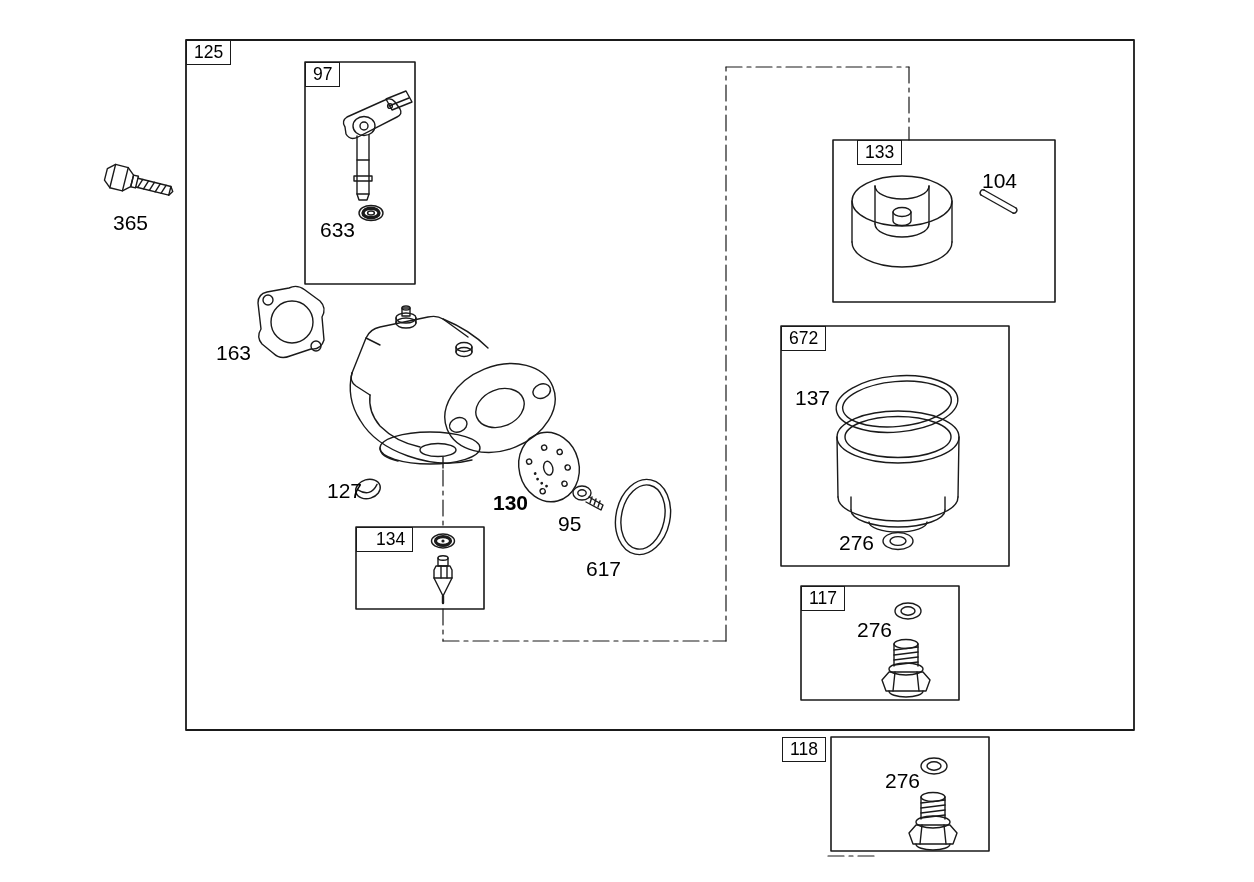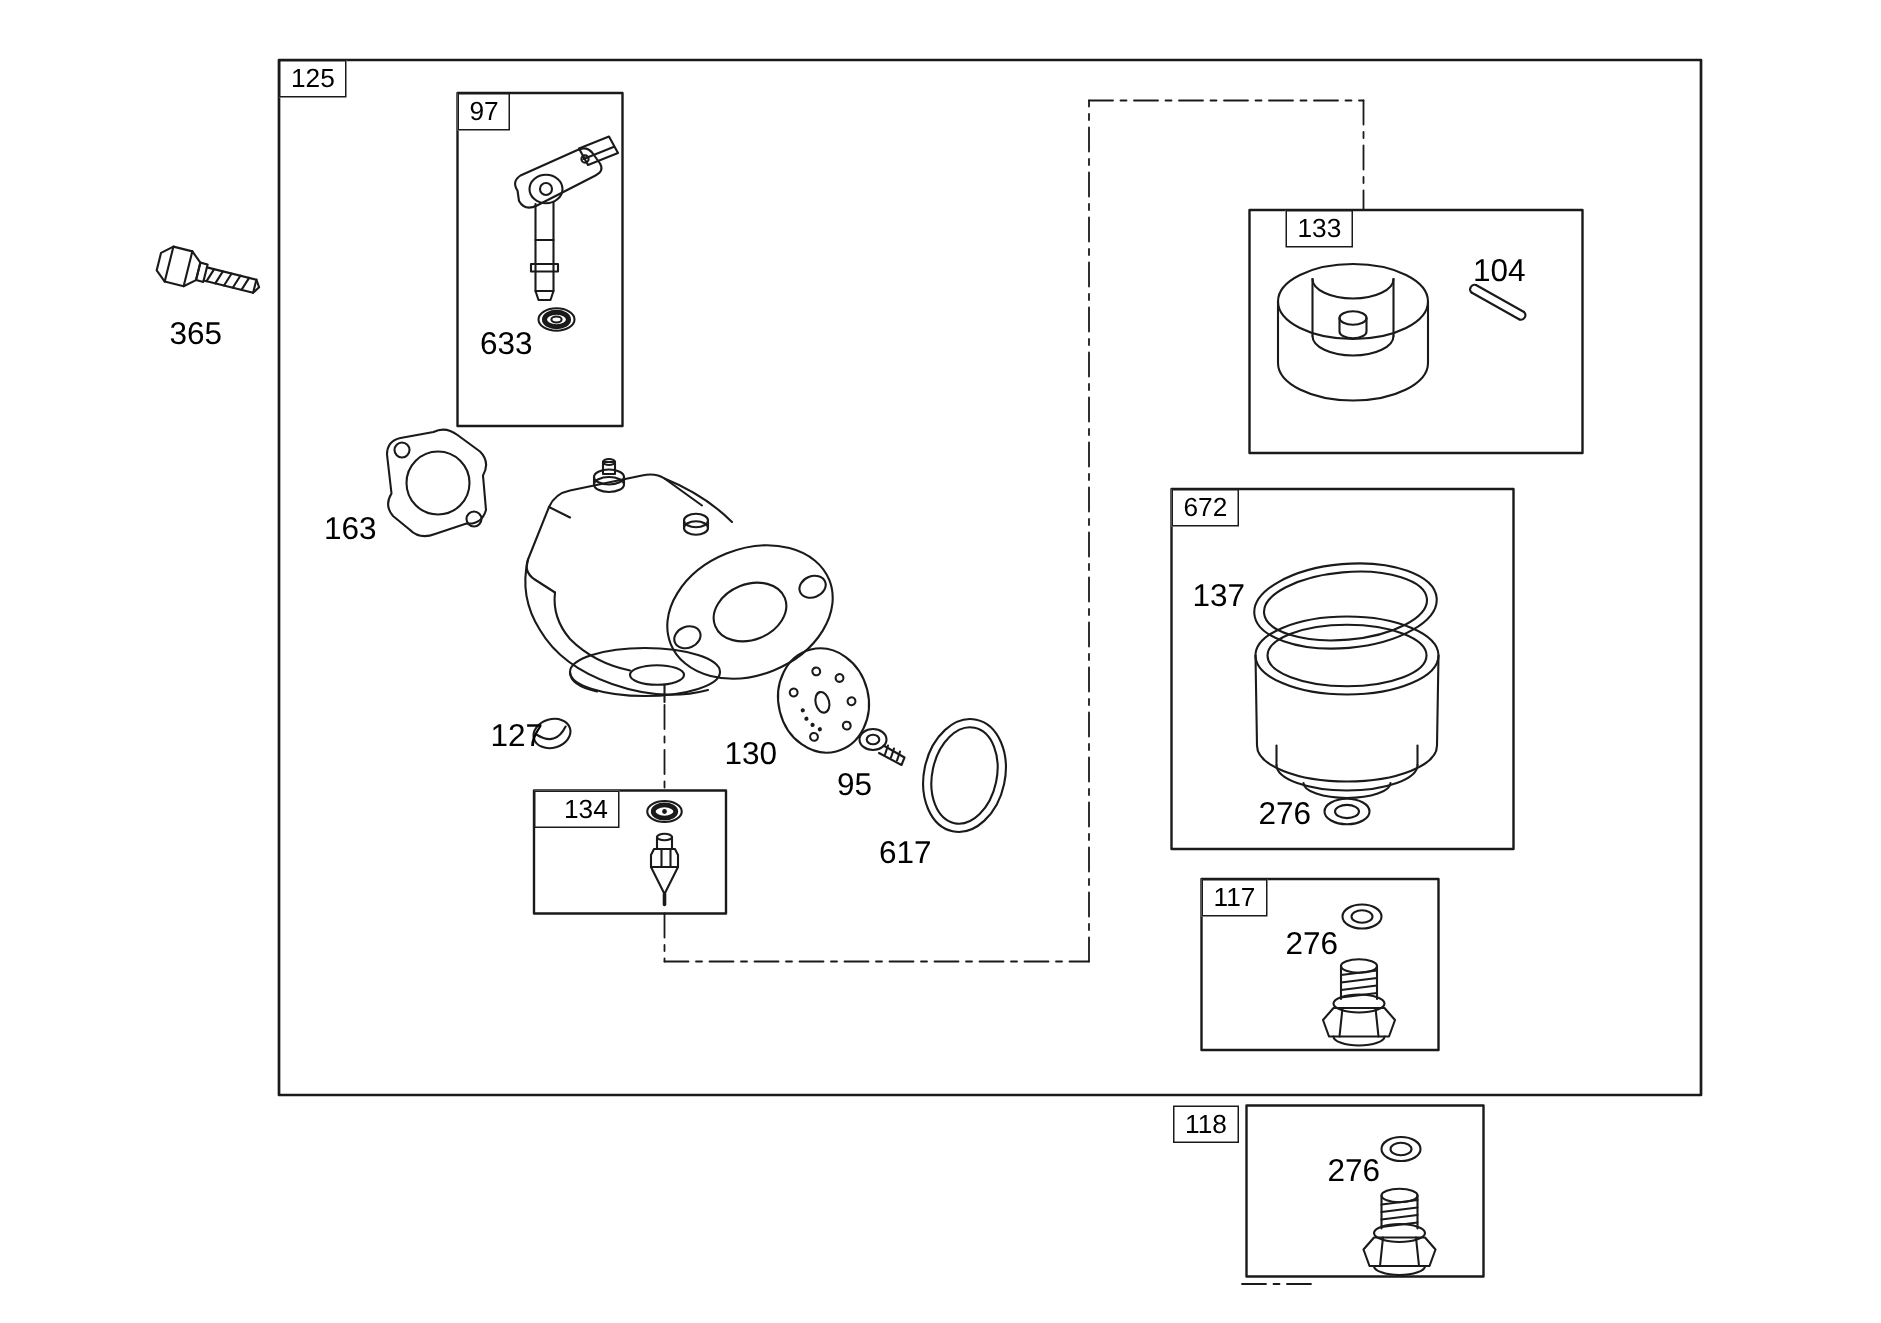--- a/index.html
+++ b/index.html
@@ -261,21 +261,21 @@
   <div class="box-label" style="left:356px;top:527px;padding-left:19px;">134</div>
   <div class="box-label" style="left:833px;top:140px;margin-left:24px;">133</div>
   <div class="box-label" style="left:781px;top:326px;">672</div>
   <div class="box-label" style="left:801px;top:586px;text-align:right;">117</div>
   <div class="box-label" style="left:782px;top:737px;">118</div>
 
   <div class="part-label" style="left:113px;top:211px;">365</div>
   <div class="part-label" style="left:320px;top:218px;">633</div>
   <div class="part-label" style="left:216px;top:341px;">163</div>
   <div class="part-label" style="left:327px;top:456px;margin-top:23px;">127</div>
-  <div class="part-label" style="left:483px;top:491px;">130</div>
+  <div class="part-label" style="left:493px;top:491px;font-weight:bold;">130</div>
   <div class="part-label" style="left:558px;top:512px;">95</div>
   <div class="part-label" style="left:586px;top:557px;">617</div>
   <div class="part-label" style="left:982px;top:169px;">104</div>
   <div class="part-label" style="left:795px;top:386px;">137</div>
   <div class="part-label" style="left:839px;top:531px;">276</div>
   <div class="part-label" style="left:857px;top:618px;">276</div>
   <div class="part-label" style="left:885px;top:769px;">276</div>
 
 </div>
 

